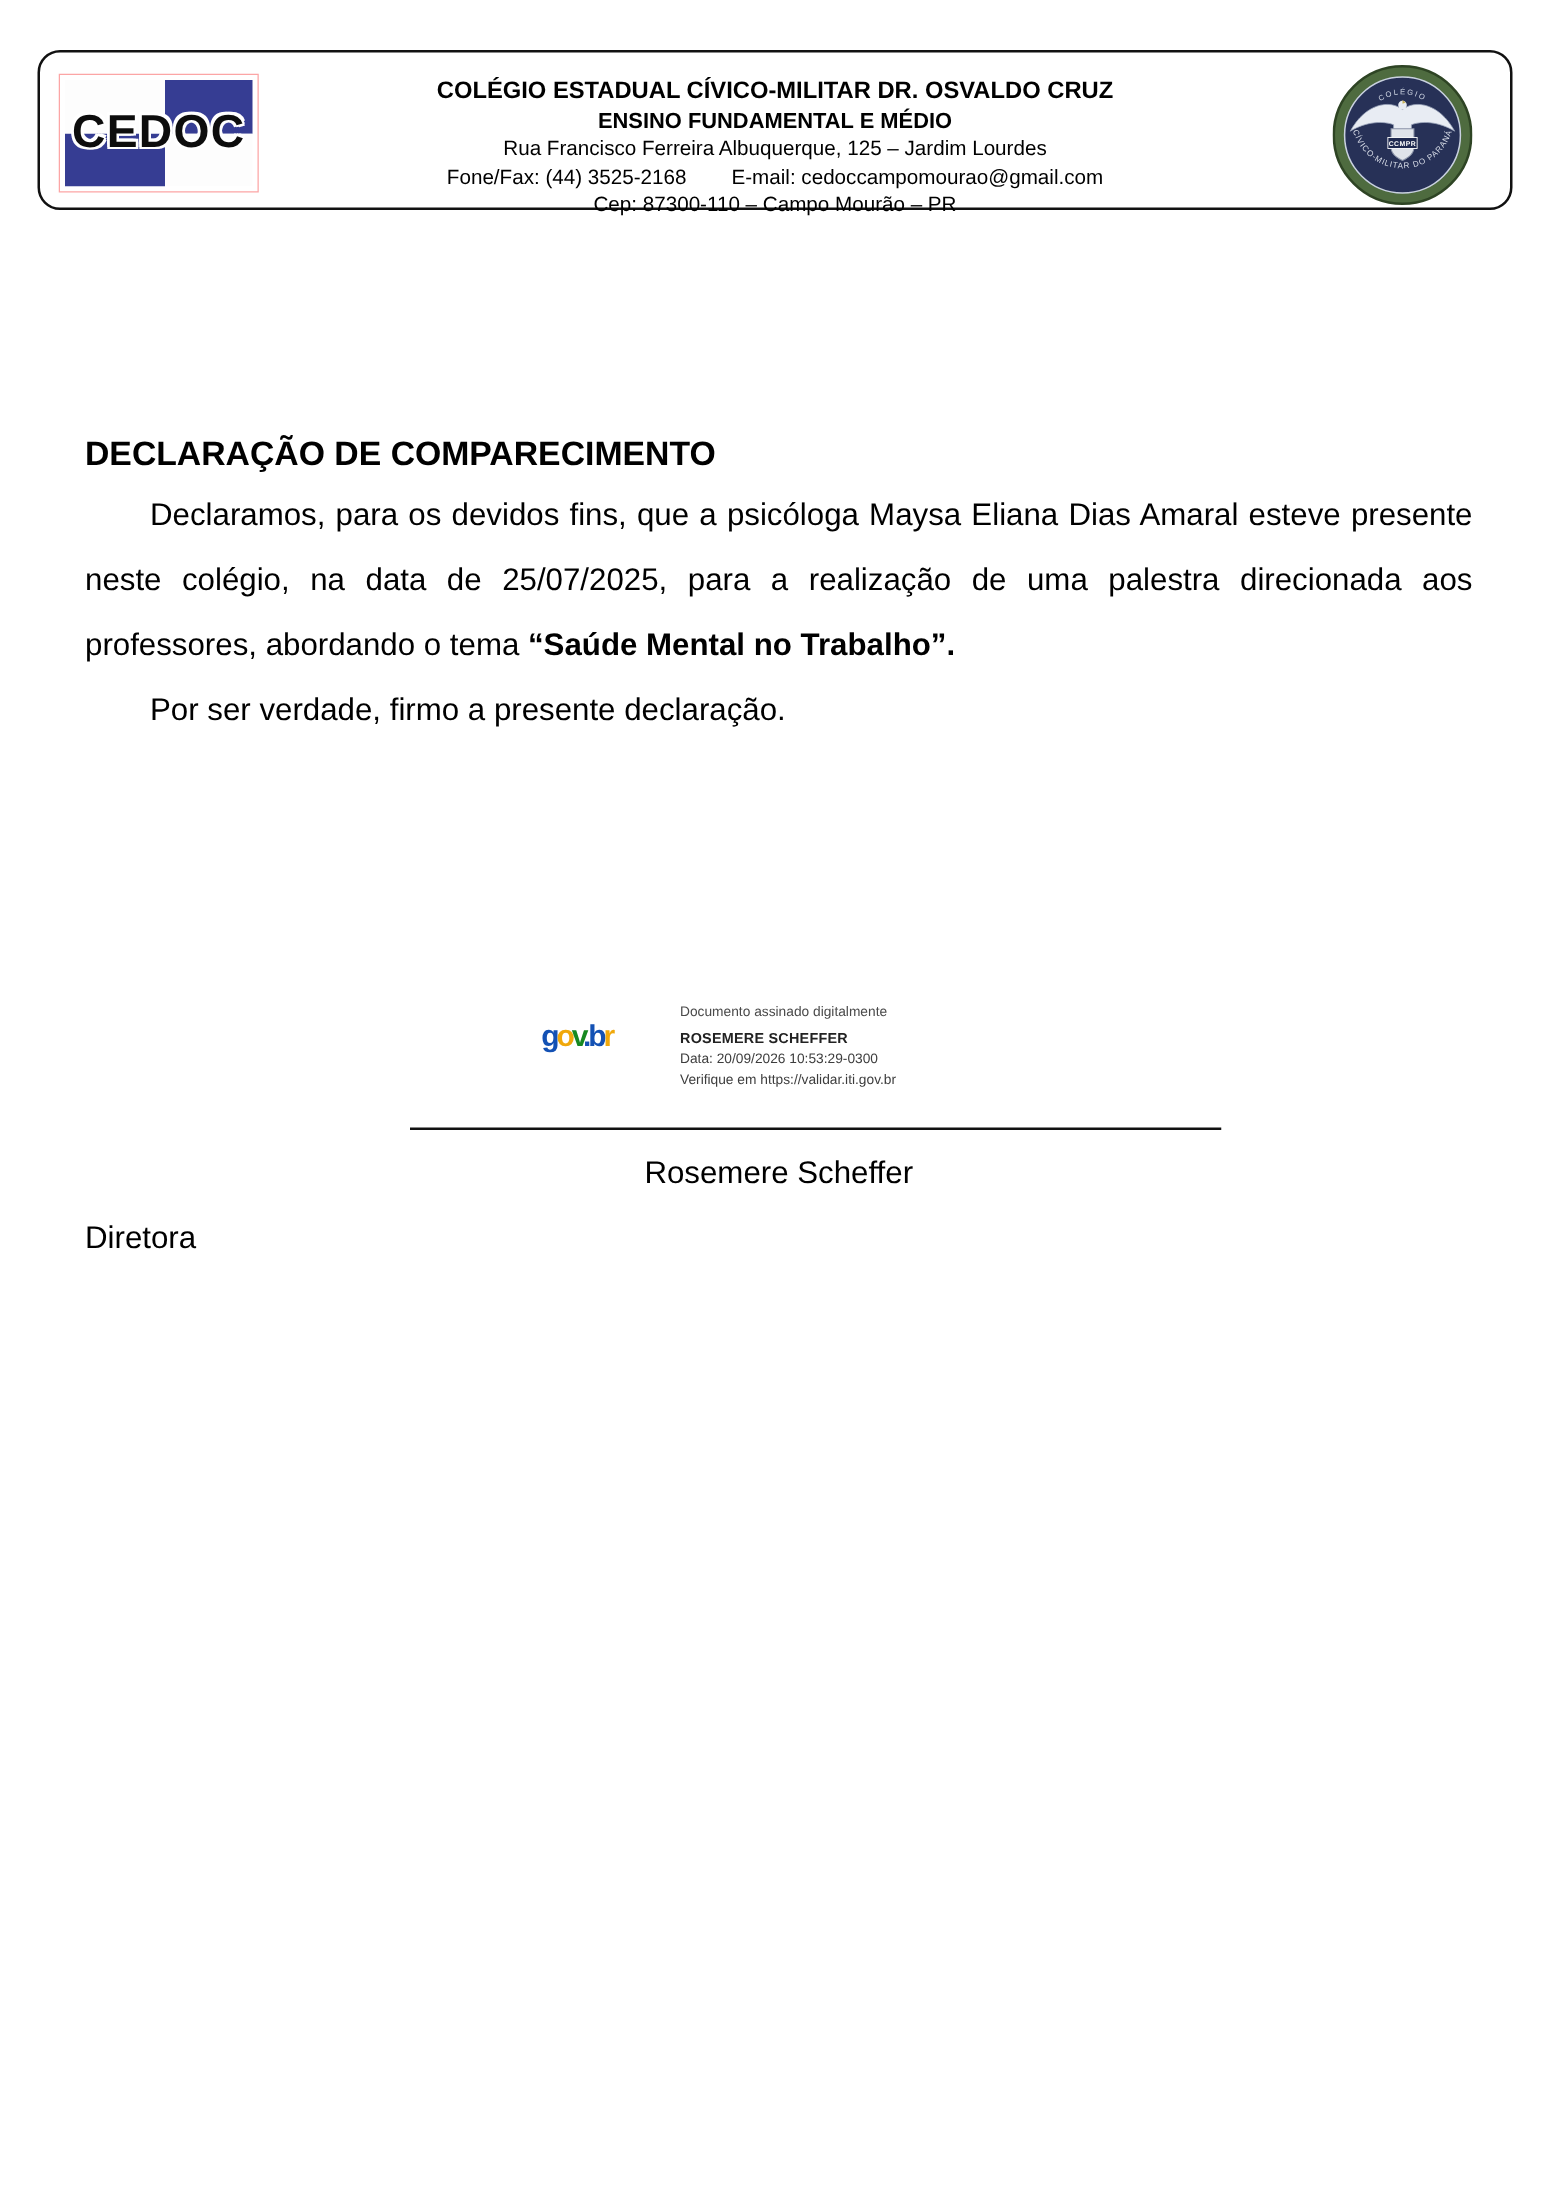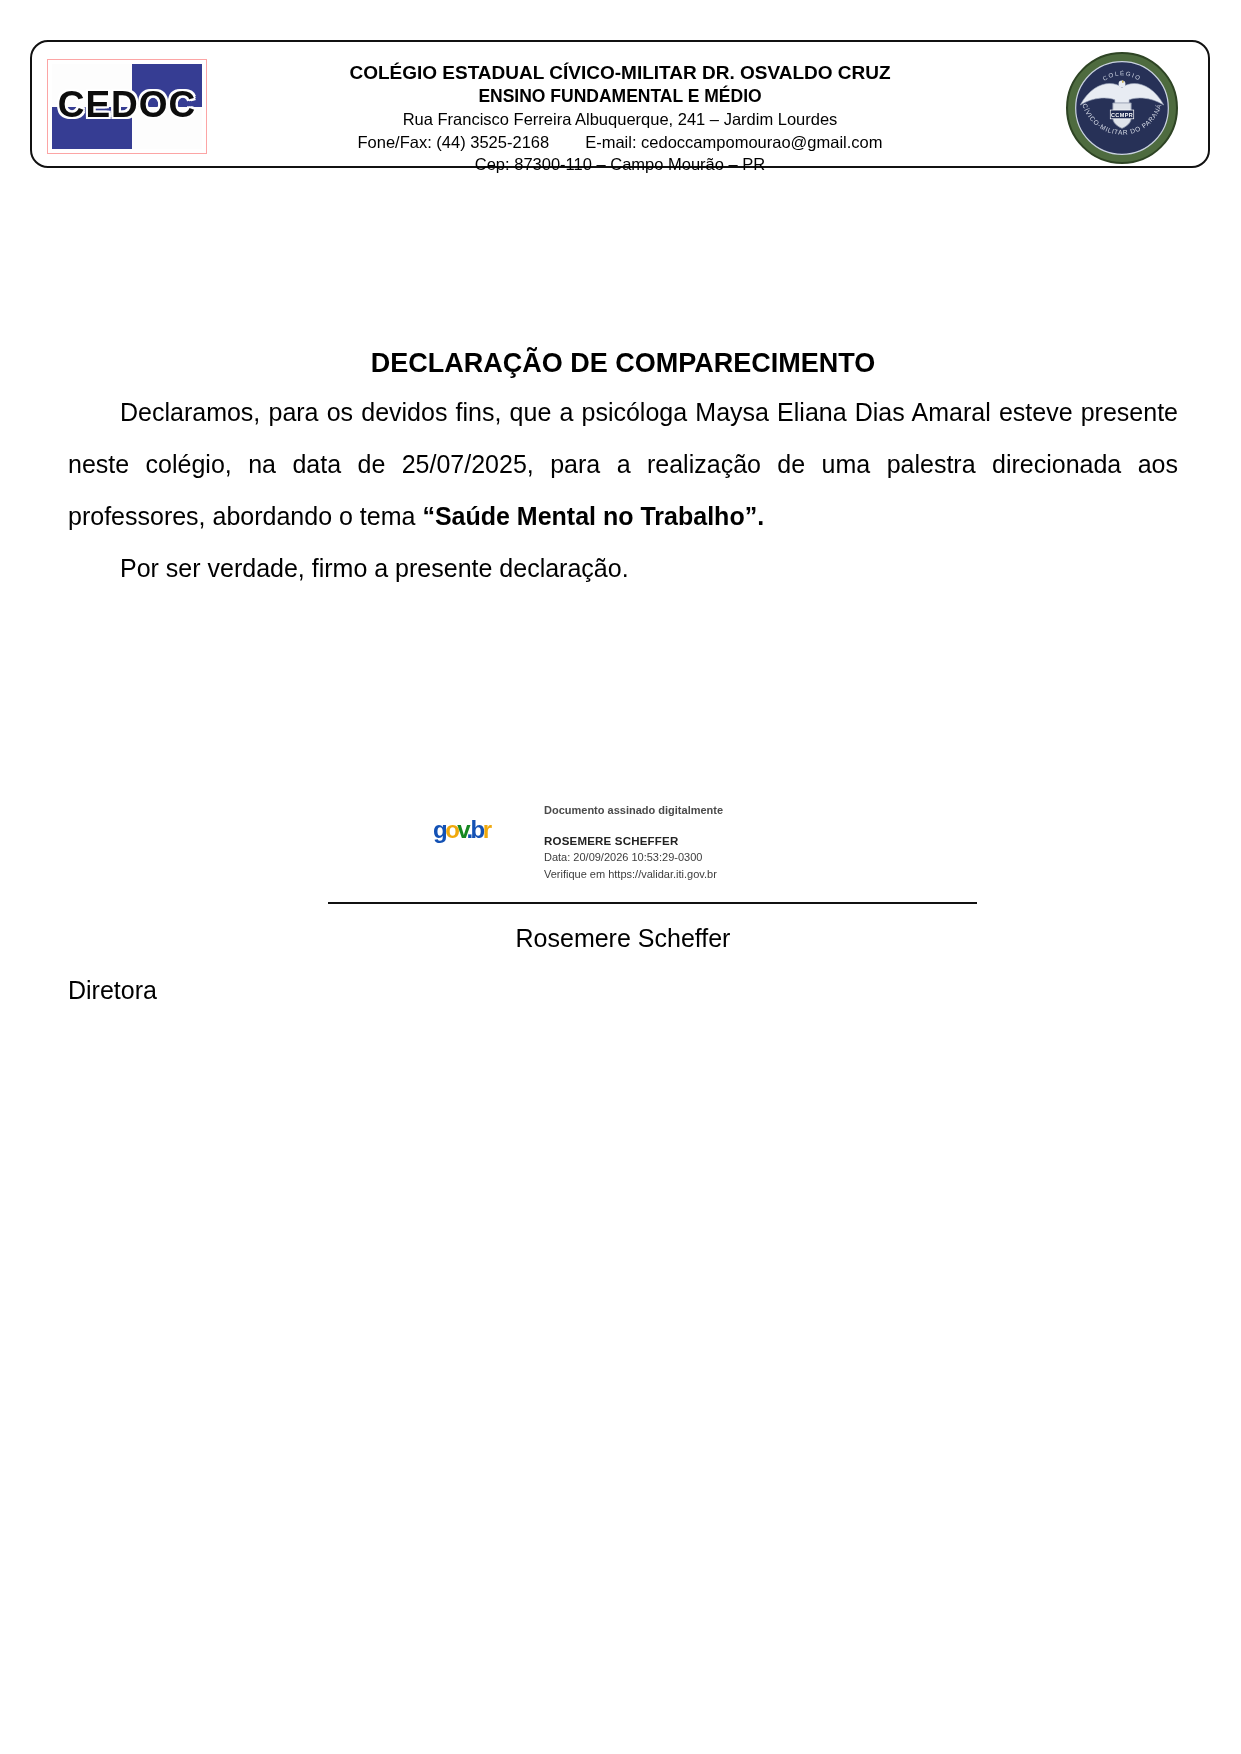--- a/index.html
+++ b/index.html
@@ -66,21 +66,20 @@
     position: absolute;
     right: 30px; top: 10px;
     width: 112px; height: 112px;
   }
 
   
   .doc-title {
     position: absolute;
     left: 68px; top: 348px;
     width: 1110px;
-    text-align: center;
     font-size: 27px;
     font-weight: bold;
   }
   .doc-body {
     position: absolute;
     left: 68px; top: 386px;
     width: 1110px;
     font-size: 25px;
     line-height: 52px;
     text-align: justify;
@@ -97,21 +96,21 @@
     letter-spacing: -2.5px;
     font-family: "Liberation Sans", sans-serif;
   }
   .stamp-text {
     position: absolute;
     left: 544px; top: 802px;
     font-size: 11px;
     line-height: 16.5px;
     color: #3d3d3d;
   }
-  .stamp-line1 { font-weight: bold; color: #4a4a4a; margin-bottom: 14px; }
+  .stamp-line1 { font-weight: normal; color: #4a4a4a; margin-bottom: 4px; }
   .stamp-name  { font-weight: bold; font-size: 11.5px; color: #222; letter-spacing: 0.2px; }
 
   
   .signature-rule {
     position: absolute;
     left: 328px; top: 902px;
     width: 649px; height: 0;
     border-top: 2.2px solid #111;
   }
   .signer-name {
@@ -142,21 +141,21 @@
         <div class="sq-blue"></div>
         <div class="sq-blue"></div>
         <div class="sq-white"></div>
         <div class="cedoc-word">CEDOC</div>
       </div>
     </div>
 
     <div class="header-text">
       <div class="school-name">COLÉGIO ESTADUAL CÍVICO-MILITAR DR. OSVALDO CRUZ</div>
       <div class="school-level">ENSINO FUNDAMENTAL E MÉDIO</div>
-      <div class="header-line">Rua Francisco Ferreira Albuquerque, 241 – Jardim Lourdes</div>
+      <div class="header-line">Rua Francisco Ferreira Albuquerque, 125 – Jardim Lourdes</div>
       <div class="header-line contact-line">
         <span>Fone/Fax: (44) 3525-2168</span>
         <span>E-mail: cedoccampomourao@gmail.com</span>
       </div>
       <div class="header-line">Cep: 87300-110 – Campo Mourão – PR</div>
     </div>
 
     <div class="emblem">
       <svg viewBox="0 0 110 110" width="112" height="112">
         <circle cx="55" cy="55" r="54" fill="#4E6B3F" stroke="#2e4424" stroke-width="2"></circle>

